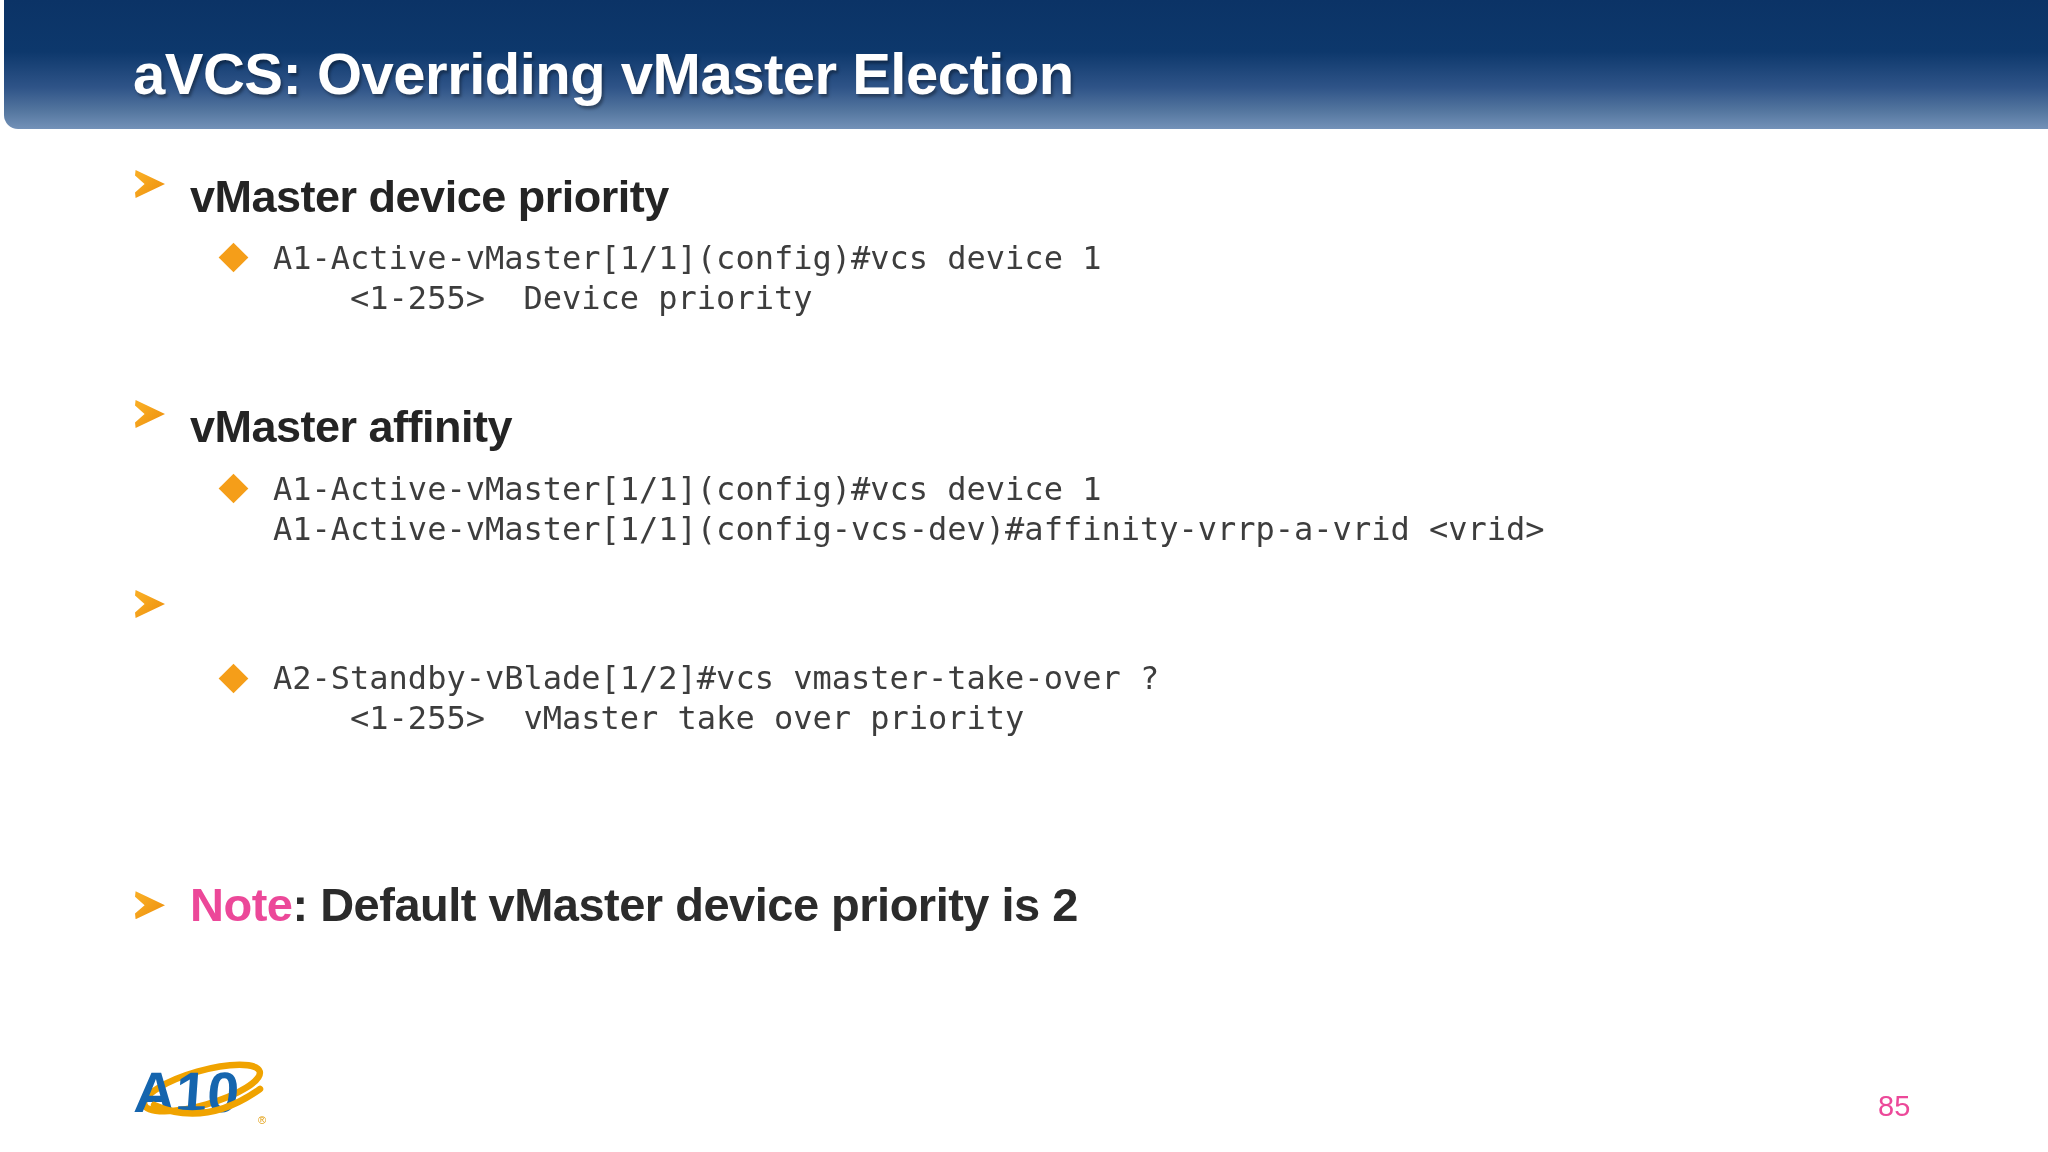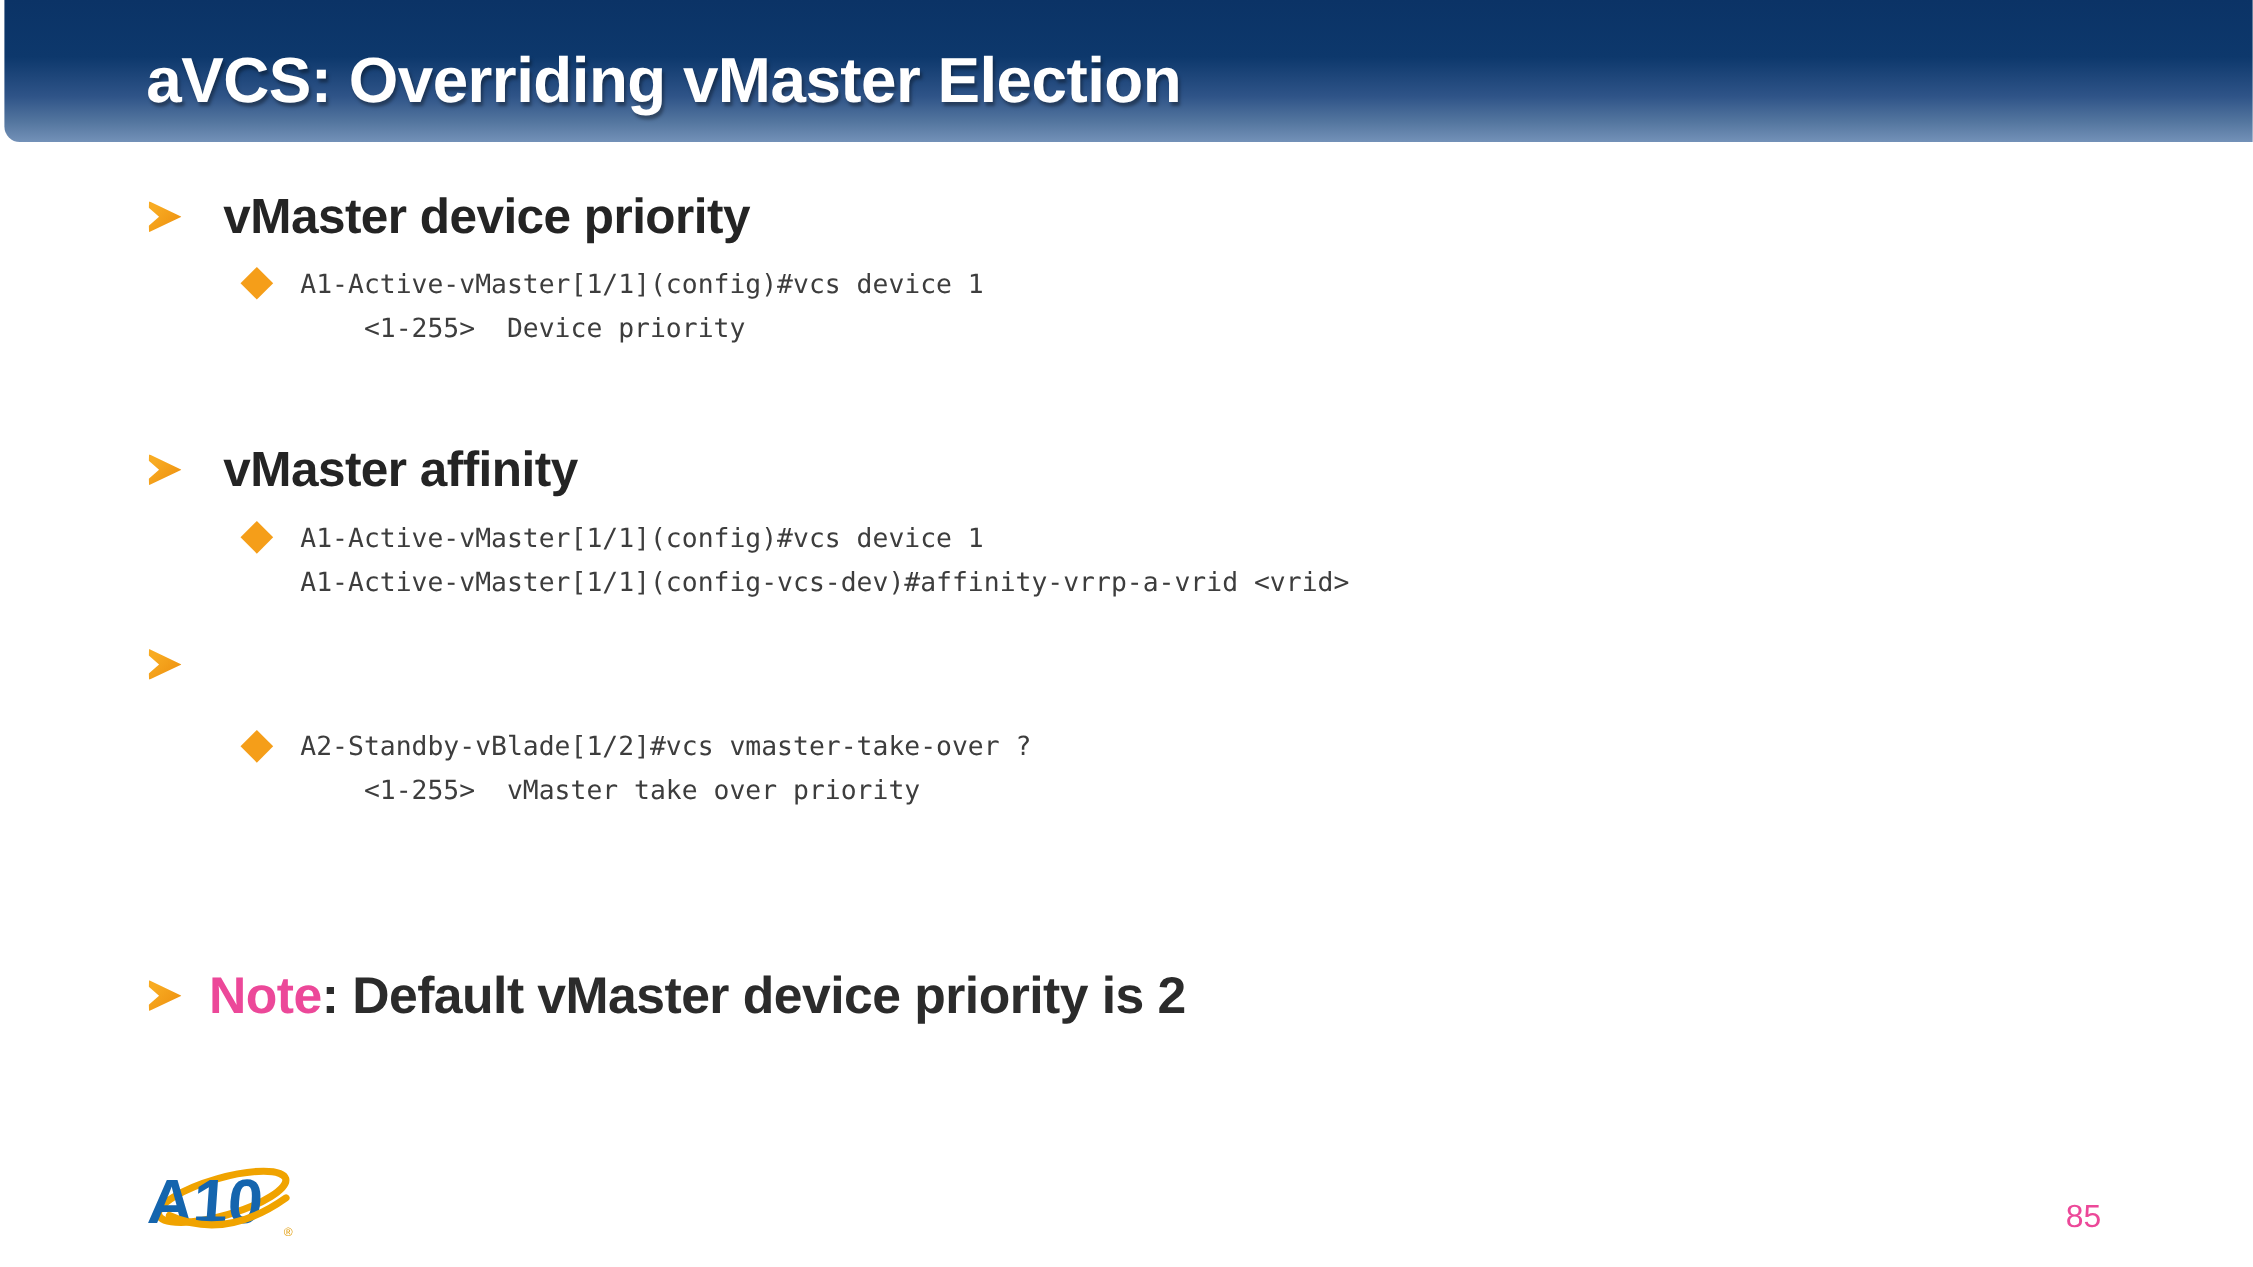--- a/index.html
+++ b/index.html
@@ -60,40 +60,39 @@
     height: 21px;
     left: 223px;
     background: #f59e19;
     transform: rotate(45deg);
   }
   
   .heading-row {
     position: absolute;
     left: 135px;
     display: flex;
-    align-items: center;
-    gap: 38px;
+    gap: 25px;
   }
   .heading-text {
     color: #242424;
     font-size: 45px;
     font-weight: bold;
     letter-spacing: -0.5px;
     line-height: 1.2;
     white-space: nowrap;
   }
   #heading-1 { top: 170px; }
   #heading-2 { top: 400px; }
   #heading-3 { top: 590px; }
   
   .code-block {
     position: absolute;
     left: 273px;
     font-family: "DejaVu Sans Mono", "Liberation Mono", monospace;
-    font-size: 24px;
+    font-size: 32px;
     line-height: 40px;
     color: #3d3d3d;
   }
   .code-line { white-space: pre; }
   #code-1 { top: 238px; }
   #code-2 { top: 469px; }
   #code-3 { top: 658px; }
   #diamond-1 { top: 247px; }
   #diamond-2 { top: 478px; }
   #diamond-3 { top: 668px; }

